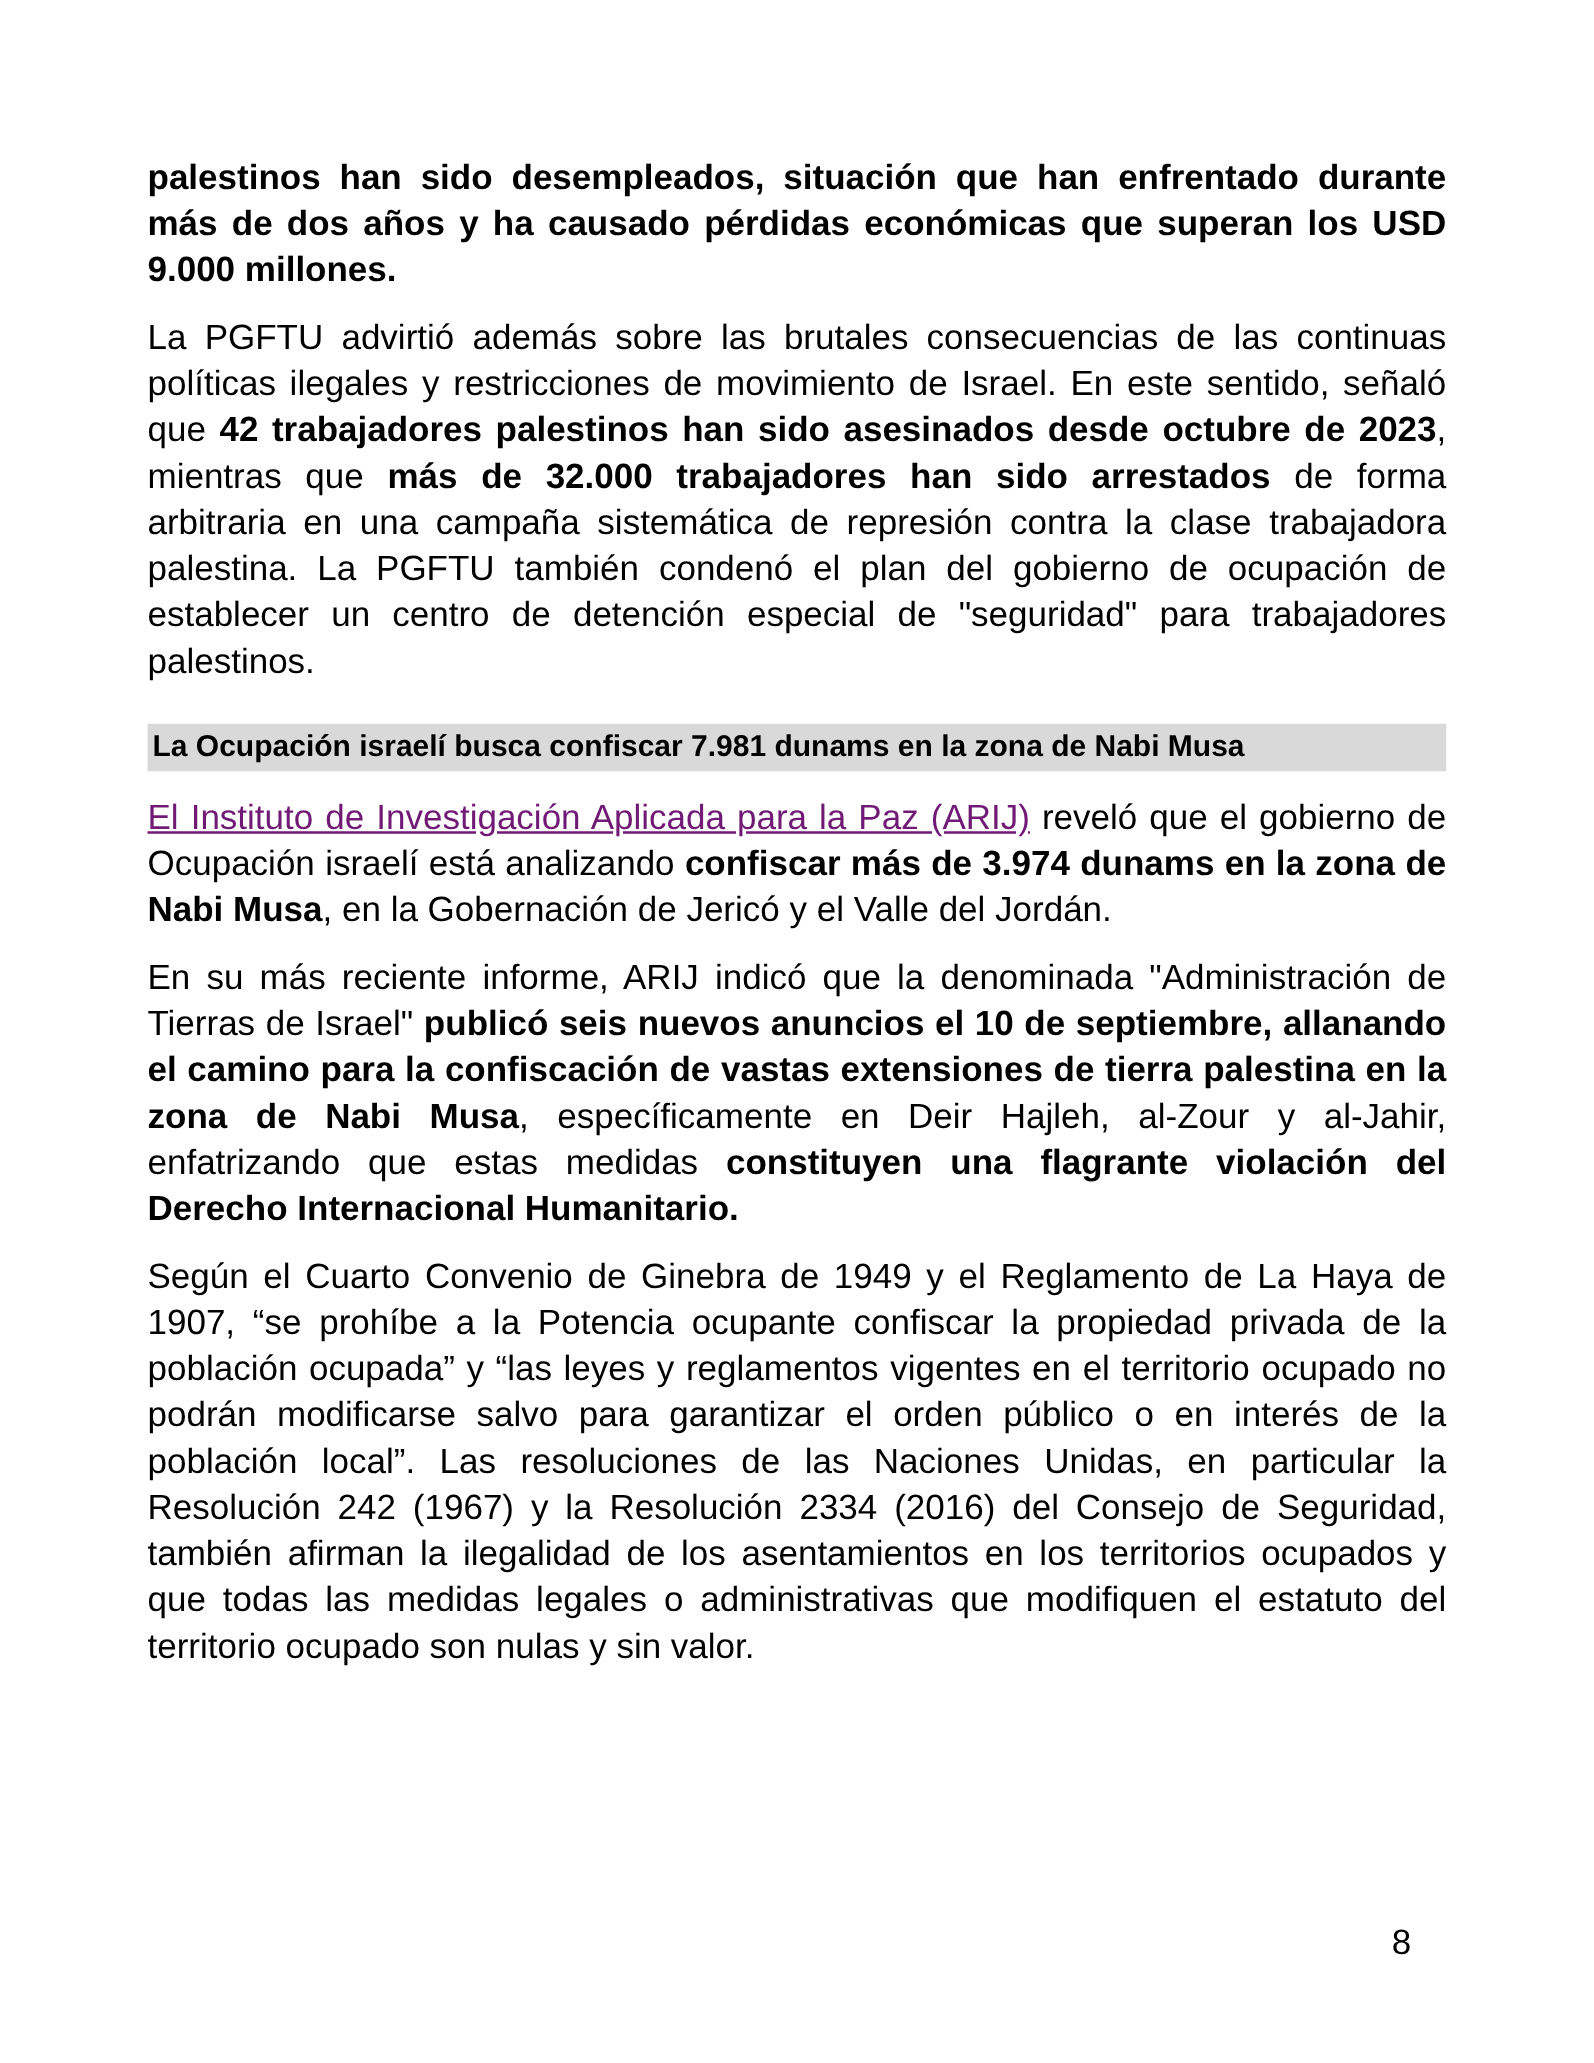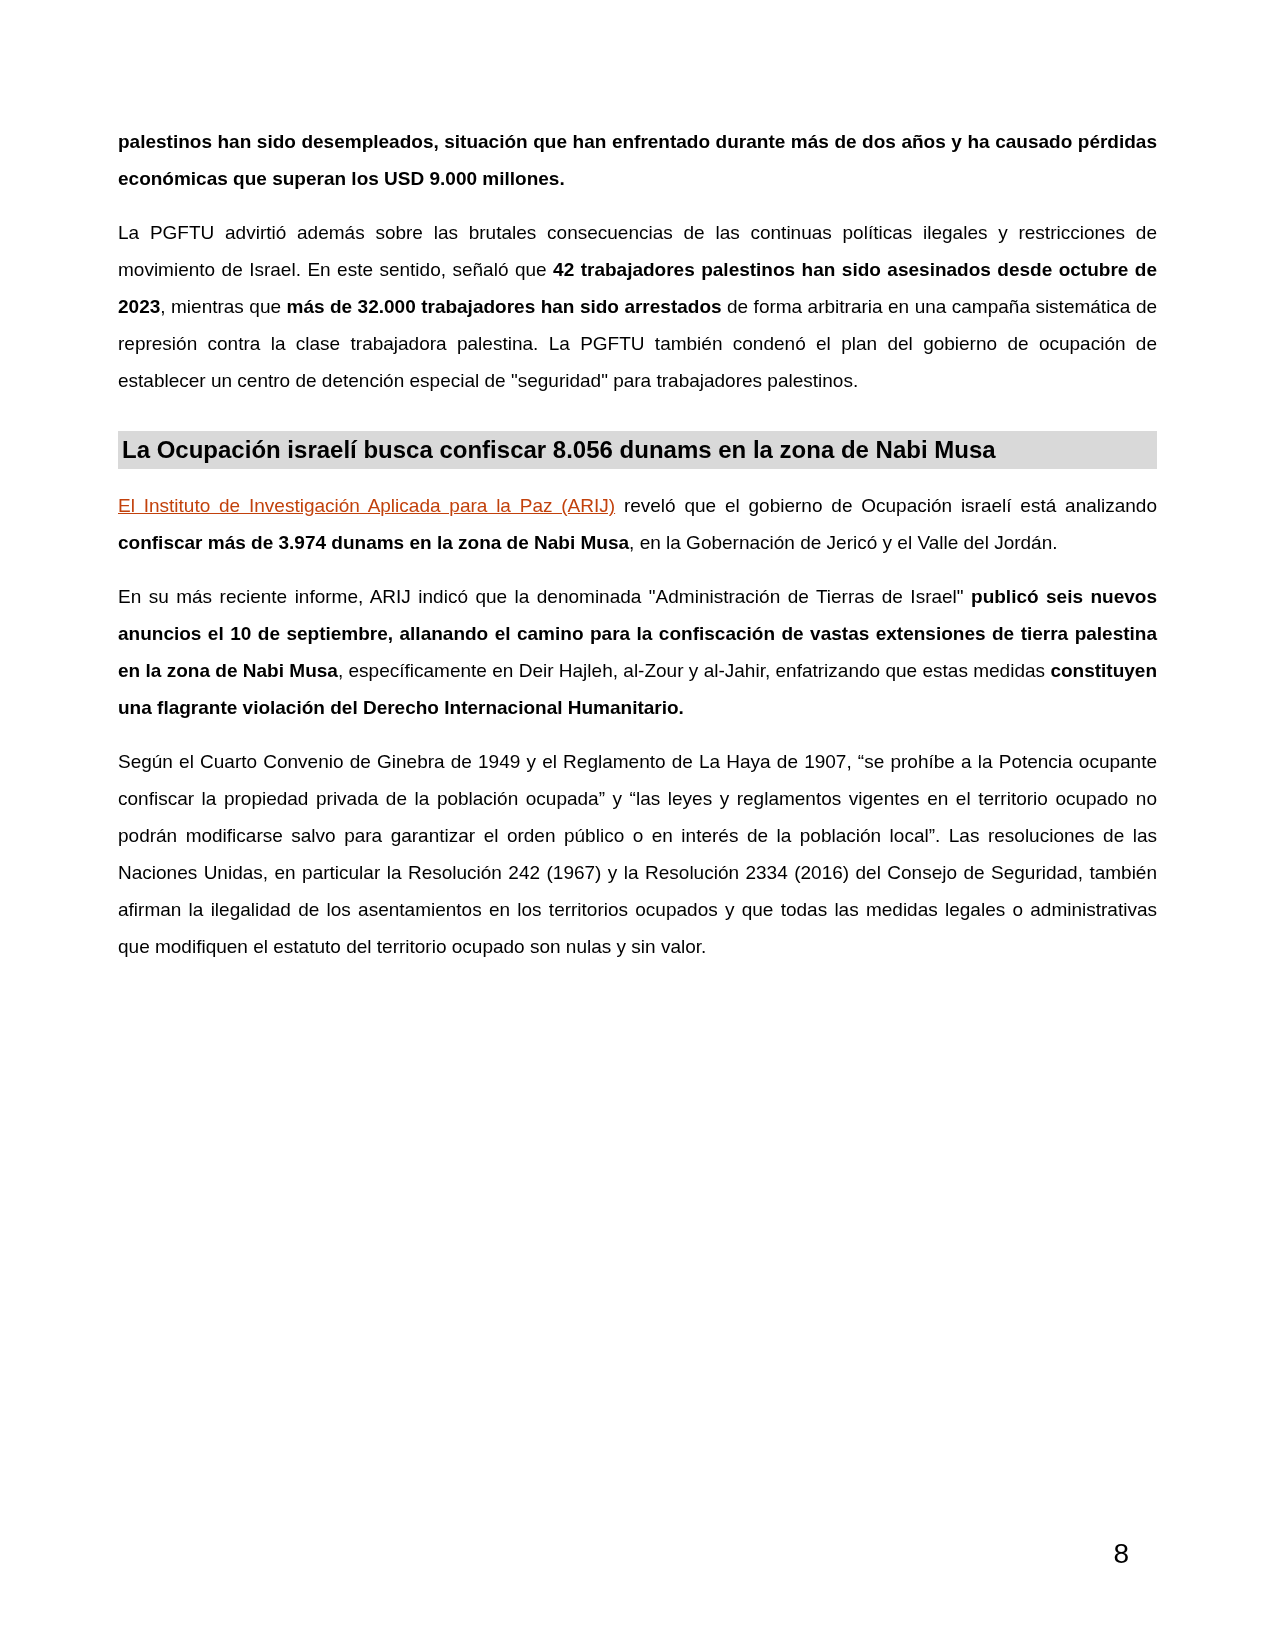--- a/index.html
+++ b/index.html
@@ -15,38 +15,38 @@
     position: relative;
     overflow: hidden;
   }
   .content {
     position: absolute;
     left: 118px;
     top: 123px;
     width: 1039px;
   }
   .para {
-    font-size: 19px;
+    font-size: 28px;
     line-height: 37px;
     text-align: justify;
     margin: 0 0 17px 0;
   }
   .para b {
     font-weight: 700;
   }
   .heading {
     font-size: 24px;
     line-height: 29px;
     font-weight: 700;
     background: #d9d9d9;
     margin: 32px 0 18px 0;
     padding: 4px 6px 5px 4px;
   }
   .doc-link {
-    color: #c2410c;
+    color: #701a75;
     text-decoration: underline;
     cursor: pointer;
   }
   .footer {
     position: absolute;
     top: 1538px;
     right: 146px;
     font-size: 28px;
     line-height: 32px;
     color: #000000;
@@ -54,21 +54,21 @@
 </style>
 </head>
 <body>
 
 <div class="content">
 
   <p class="para"><b>palestinos han sido desempleados, situación que han enfrentado durante más de dos años y ha causado pérdidas económicas que superan los USD 9.000 millones.</b></p>
 
   <p class="para"><span>La PGFTU advirtió además sobre las brutales consecuencias de las continuas políticas ilegales y restricciones de movimiento de Israel. En este sentido, señaló que </span><b>42 trabajadores palestinos han sido asesinados desde octubre de 2023</b><span>, mientras que </span><b>más de 32.000 trabajadores han sido arrestados</b><span> de forma arbitraria en una campaña sistemática de represión contra la clase trabajadora palestina. La PGFTU también condenó el plan del gobierno de ocupación de establecer un centro de detención especial de "seguridad" para trabajadores palestinos.</span></p>
 
-  <h2 class="heading"><span>La Ocupación israelí busca confiscar 8.056 dunams en la zona de Nabi Musa</span></h2>
+  <h2 class="heading"><span>La Ocupación israelí busca confiscar 7.981 dunams en la zona de Nabi Musa</span></h2>
 
   <p class="para"><a href="#" class="doc-link">El Instituto de Investigación Aplicada para la Paz (ARIJ)</a><span> reveló que el gobierno de Ocupación israelí está analizando </span><b>confiscar más de 3.974 dunams en la zona de Nabi Musa</b><span>, en la Gobernación de Jericó y el Valle del Jordán.</span></p>
 
   <p class="para"><span>En su más reciente informe, ARIJ indicó que la denominada "Administración de Tierras de Israel" </span><b>publicó seis nuevos anuncios el 10 de septiembre, allanando el camino para la confiscación de vastas extensiones de tierra palestina en la zona de Nabi Musa</b><span>, específicamente en Deir Hajleh, al-Zour y al-Jahir, enfatrizando que estas medidas </span><b>constituyen una flagrante violación del Derecho Internacional Humanitario.</b></p>
 
   <p class="para"><span>Según el Cuarto Convenio de Ginebra de 1949 y el Reglamento de La Haya de 1907, “se prohíbe a la Potencia ocupante confiscar la propiedad privada de la población ocupada” y “las leyes y reglamentos vigentes en el territorio ocupado no podrán modificarse salvo para garantizar el orden público o en interés de la población local”. Las resoluciones de las Naciones Unidas, en particular la Resolución 242 (1967) y la Resolución 2334 (2016) del Consejo de Seguridad, también afirman la ilegalidad de los asentamientos en los territorios ocupados y que todas las medidas legales o administrativas que modifiquen el estatuto del territorio ocupado son nulas y sin valor.</span></p>
 
 </div>
 
 <div class="footer">

